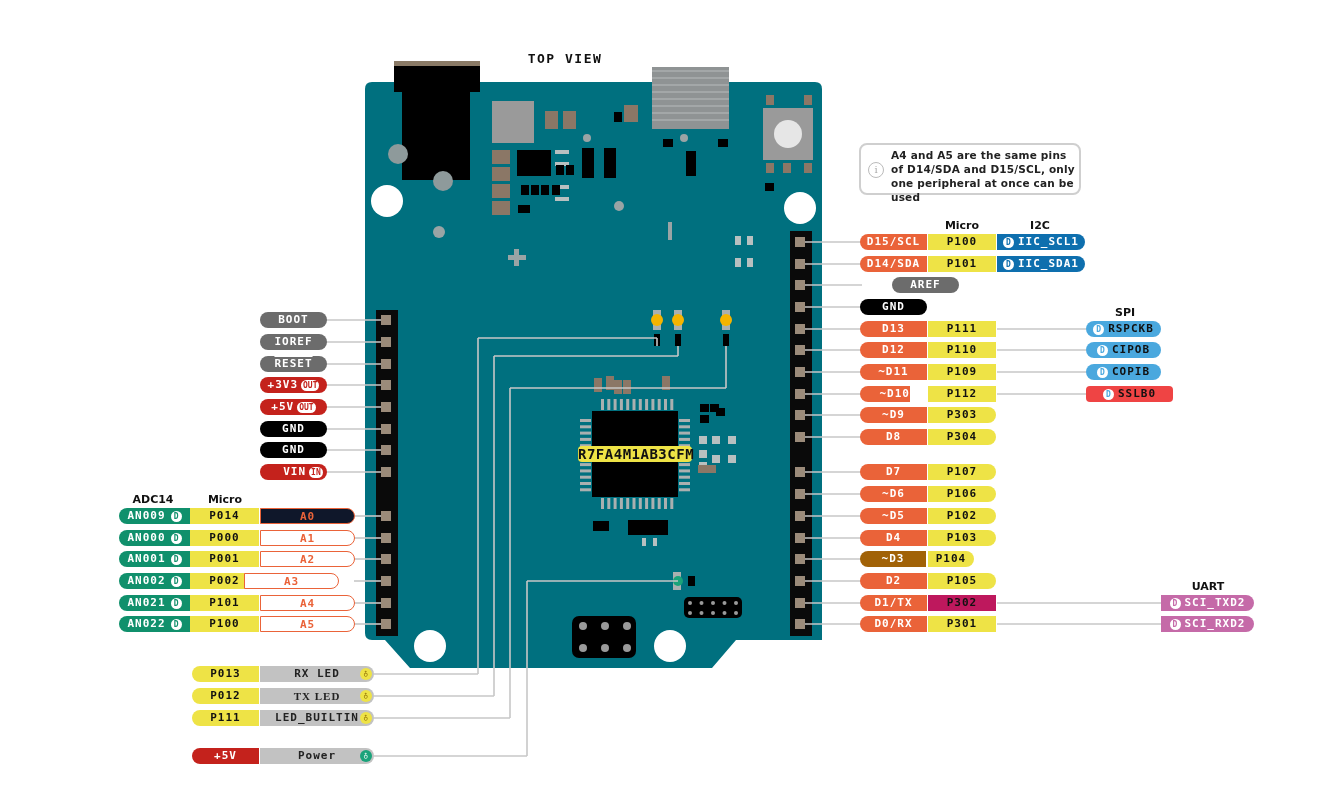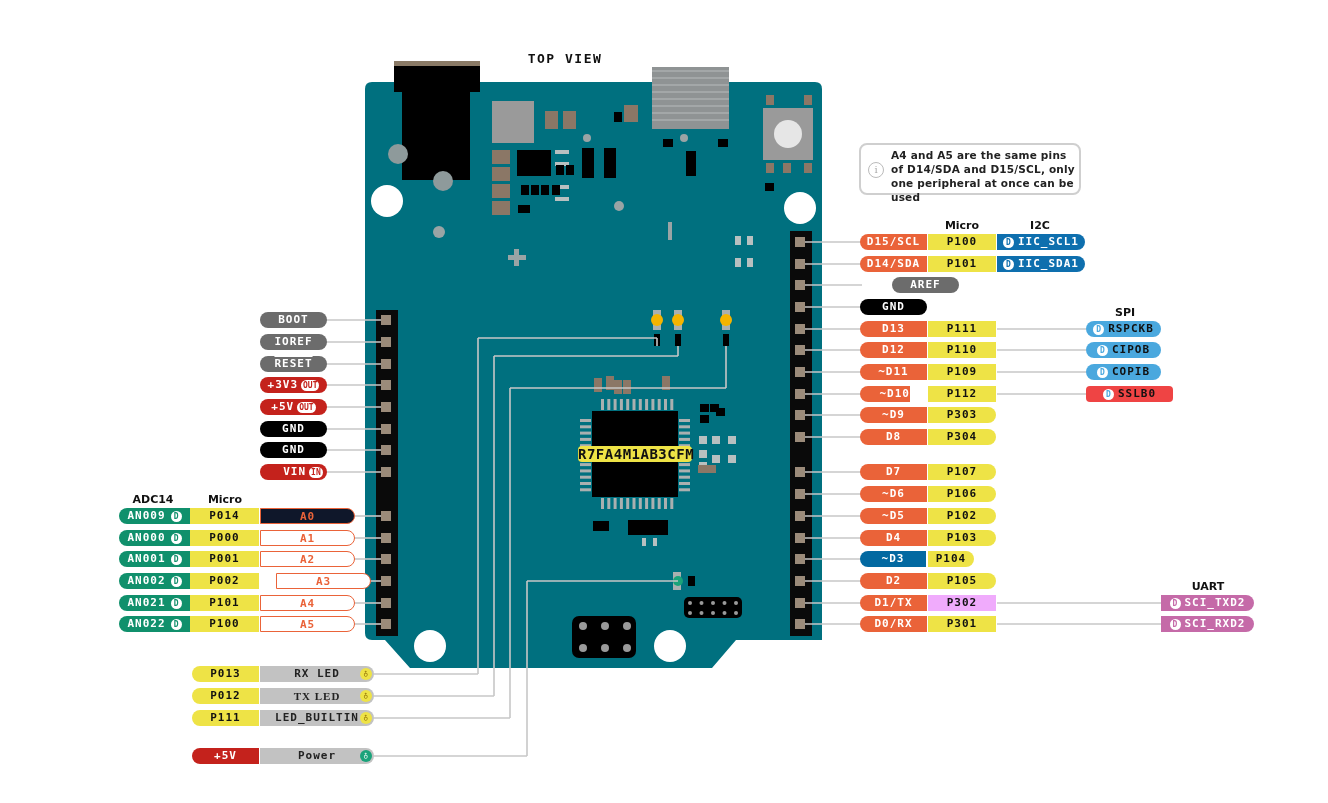--- a/index.html
+++ b/index.html
@@ -296,21 +296,21 @@
       <div class="lbl" style="left: 190px; top: 508px; width: 69px; background: rgb(238, 227, 70); color: rgb(17, 17, 17); border-radius: 0px;"><span>P014</span></div>
       <div class="lbl" style="left: 260px; top: 508px; width: 95px; background: #0f172a; color: rgb(234, 99, 57); border-radius: 0px 8px 8px 0px; border: 1.5px solid rgb(234, 99, 57);"><span>A0</span></div>
       <div class="lbl" style="left: 119px; top: 530px; width: 71px; background: rgb(16, 144, 108); color: rgb(255, 255, 255); border-radius: 8px 0px 0px 8px;"><span>AN000</span><span class="dbadge" style="color: rgb(16, 144, 108); margin-left: 5px; margin-right: 0px;">D</span></div>
       <div class="lbl" style="left: 190px; top: 530px; width: 69px; background: rgb(238, 227, 70); color: rgb(17, 17, 17); border-radius: 0px;"><span>P000</span></div>
       <div class="lbl" style="left: 260px; top: 530px; width: 95px; background: rgb(255, 255, 255); color: rgb(234, 99, 57); border-radius: 0px 8px 8px 0px; border: 1.5px solid rgb(234, 99, 57);"><span>A1</span></div>
       <div class="lbl" style="left: 119px; top: 551px; width: 71px; background: rgb(16, 144, 108); color: rgb(255, 255, 255); border-radius: 8px 0px 0px 8px;"><span>AN001</span><span class="dbadge" style="color: rgb(16, 144, 108); margin-left: 5px; margin-right: 0px;">D</span></div>
       <div class="lbl" style="left: 190px; top: 551px; width: 69px; background: rgb(238, 227, 70); color: rgb(17, 17, 17); border-radius: 0px;"><span>P001</span></div>
       <div class="lbl" style="left: 260px; top: 551px; width: 95px; background: rgb(255, 255, 255); color: rgb(234, 99, 57); border-radius: 0px 8px 8px 0px; border: 1.5px solid rgb(234, 99, 57);"><span>A2</span></div>
       <div class="lbl" style="left: 119px; top: 573px; width: 71px; background: rgb(16, 144, 108); color: rgb(255, 255, 255); border-radius: 8px 0px 0px 8px;"><span>AN002</span><span class="dbadge" style="color: rgb(16, 144, 108); margin-left: 5px; margin-right: 0px;">D</span></div>
       <div class="lbl" style="left: 190px; top: 573px; width: 69px; background: rgb(238, 227, 70); color: rgb(17, 17, 17); border-radius: 0px;"><span>P002</span></div>
-      <div class="lbl" style="left: 276px; top: 573px; width: 95px; background: rgb(255, 255, 255); color: rgb(234, 99, 57); border-radius: 0px 8px 8px 0px; border: 1.5px solid rgb(234, 99, 57);"><span>A3</span></div>
+      <div class="lbl" style="left: 244px; top: 573px; width: 95px; background: rgb(255, 255, 255); color: rgb(234, 99, 57); border-radius: 0px 8px 8px 0px; border: 1.5px solid rgb(234, 99, 57);"><span>A3</span></div>
       <div class="lbl" style="left: 119px; top: 595px; width: 71px; background: rgb(16, 144, 108); color: rgb(255, 255, 255); border-radius: 8px 0px 0px 8px;"><span>AN021</span><span class="dbadge" style="color: rgb(16, 144, 108); margin-left: 5px; margin-right: 0px;">D</span></div>
       <div class="lbl" style="left: 190px; top: 595px; width: 69px; background: rgb(238, 227, 70); color: rgb(17, 17, 17); border-radius: 0px;"><span>P101</span></div>
       <div class="lbl" style="left: 260px; top: 595px; width: 95px; background: rgb(255, 255, 255); color: rgb(234, 99, 57); border-radius: 0px 8px 8px 0px; border: 1.5px solid rgb(234, 99, 57);"><span>A4</span></div>
       <div class="lbl" style="left: 119px; top: 616px; width: 71px; background: rgb(16, 144, 108); color: rgb(255, 255, 255); border-radius: 8px 0px 0px 8px;"><span>AN022</span><span class="dbadge" style="color: rgb(16, 144, 108); margin-left: 5px; margin-right: 0px;">D</span></div>
       <div class="lbl" style="left: 190px; top: 616px; width: 69px; background: rgb(238, 227, 70); color: rgb(17, 17, 17); border-radius: 0px;"><span>P100</span></div>
       <div class="lbl" style="left: 260px; top: 616px; width: 95px; background: rgb(255, 255, 255); color: rgb(234, 99, 57); border-radius: 0px 8px 8px 0px; border: 1.5px solid rgb(234, 99, 57);"><span>A5</span></div>
       <div class="lbl" style="left: 192px; top: 666px; width: 67px; background: rgb(238, 227, 70); color: rgb(17, 17, 17); border-radius: 8px 0px 0px 8px;"><span>P013</span></div>
       <div class="lbl" style="left: 260px; top: 666px; width: 114px; background: rgb(194, 194, 194); color: rgb(34, 34, 34); border-radius: 0px 8px 8px 0px;"><span>RX LED</span></div>
       <div class="led-ico" style="left: 360px; top: 668px; background: rgb(238, 227, 70); color: rgb(138, 106, 0);">♁</div>
       <div class="lbl" style="left: 192px; top: 688px; width: 67px; background: rgb(238, 227, 70); color: rgb(17, 17, 17); border-radius: 8px 0px 0px 8px;"><span>P012</span></div>
@@ -347,25 +347,25 @@
       <div class="lbl" style="left: 860px; top: 429px; width: 67px; background: rgb(234, 99, 57); color: rgb(255, 255, 255); border-radius: 8px 0px 0px 8px;"><span>D8</span></div>
       <div class="lbl" style="left: 928px; top: 429px; width: 68px; background: rgb(238, 227, 70); color: rgb(17, 17, 17); border-radius: 0px 8px 8px 0px;"><span>P304</span></div>
       <div class="lbl" style="left: 860px; top: 464px; width: 67px; background: rgb(234, 99, 57); color: rgb(255, 255, 255); border-radius: 8px 0px 0px 8px;"><span>D7</span></div>
       <div class="lbl" style="left: 928px; top: 464px; width: 68px; background: rgb(238, 227, 70); color: rgb(17, 17, 17); border-radius: 0px 8px 8px 0px;"><span>P107</span></div>
       <div class="lbl" style="left: 860px; top: 486px; width: 67px; background: rgb(234, 99, 57); color: rgb(255, 255, 255); border-radius: 8px 0px 0px 8px;"><span>~D6</span></div>
       <div class="lbl" style="left: 928px; top: 486px; width: 68px; background: rgb(238, 227, 70); color: rgb(17, 17, 17); border-radius: 0px 8px 8px 0px;"><span>P106</span></div>
       <div class="lbl" style="left: 860px; top: 508px; width: 67px; background: rgb(234, 99, 57); color: rgb(255, 255, 255); border-radius: 8px 0px 0px 8px;"><span>~D5</span></div>
       <div class="lbl" style="left: 928px; top: 508px; width: 68px; background: rgb(238, 227, 70); color: rgb(17, 17, 17); border-radius: 0px 8px 8px 0px;"><span>P102</span></div>
       <div class="lbl" style="left: 860px; top: 530px; width: 67px; background: rgb(234, 99, 57); color: rgb(255, 255, 255); border-radius: 8px 0px 0px 8px;"><span>D4</span></div>
       <div class="lbl" style="left: 928px; top: 530px; width: 68px; background: rgb(238, 227, 70); color: rgb(17, 17, 17); border-radius: 0px 8px 8px 0px;"><span>P103</span></div>
-      <div class="lbl" style="left: 860px; top: 551px; width: 66px; background: #0369a1; color: rgb(255, 255, 255); border-radius: 8px 0px 0px 8px;"><span>~D3</span></div>
+      <div class="lbl" style="left: 860px; top: 551px; width: 66px; background: #a16207; color: rgb(255, 255, 255); border-radius: 8px 0px 0px 8px;"><span>~D3</span></div>
       <div class="lbl" style="left: 928px; top: 551px; width: 46px; background: rgb(238, 227, 70); color: rgb(17, 17, 17); border-radius: 0px 8px 8px 0px;"><span>P104</span></div>
       <div class="lbl" style="left: 860px; top: 573px; width: 67px; background: rgb(234, 99, 57); color: rgb(255, 255, 255); border-radius: 8px 0px 0px 8px;"><span>D2</span></div>
       <div class="lbl" style="left: 928px; top: 573px; width: 68px; background: rgb(238, 227, 70); color: rgb(17, 17, 17); border-radius: 0px 8px 8px 0px;"><span>P105</span></div>
       <div class="lbl" style="left: 860px; top: 595px; width: 67px; background: rgb(234, 99, 57); color: rgb(255, 255, 255); border-radius: 8px 0px 0px 8px;"><span>D1/TX</span></div>
-      <div class="lbl" style="left: 928px; top: 595px; width: 68px; background: #f0abfc; color: rgb(17, 17, 17); border-radius: 0px;"><span>P302</span></div>
+      <div class="lbl" style="left: 928px; top: 595px; width: 68px; background: #be185d; color: rgb(17, 17, 17); border-radius: 0px;"><span>P302</span></div>
       <div class="lbl" style="left: 1161px; top: 595px; width: 93px; background: rgb(197, 106, 168); color: rgb(255, 255, 255); border-radius: 0px 8px 8px 0px;"><span class="dbadge" style="color: rgb(197, 106, 168);">D</span><span>SCI_TXD2</span></div>
       <div class="lbl" style="left: 860px; top: 616px; width: 67px; background: rgb(234, 99, 57); color: rgb(255, 255, 255); border-radius: 8px 0px 0px 8px;"><span>D0/RX</span></div>
       <div class="lbl" style="left: 928px; top: 616px; width: 68px; background: rgb(238, 227, 70); color: rgb(17, 17, 17); border-radius: 0px;"><span>P301</span></div>
       <div class="lbl" style="left: 1161px; top: 616px; width: 93px; background: rgb(197, 106, 168); color: rgb(255, 255, 255); border-radius: 0px 8px 8px 0px;"><span class="dbadge" style="color: rgb(197, 106, 168);">D</span><span>SCI_RXD2</span></div>
       <div class="lbl" style="left: 578px; top: 446px; width: 114px; background: rgb(238, 227, 70); color: rgb(17, 17, 17); border-radius: 4px; font-size: 14px; letter-spacing: 0.5px;"><span>R7FA4M1AB3CFM</span></div>
     </div>
 </div>
 
 </body></html>

